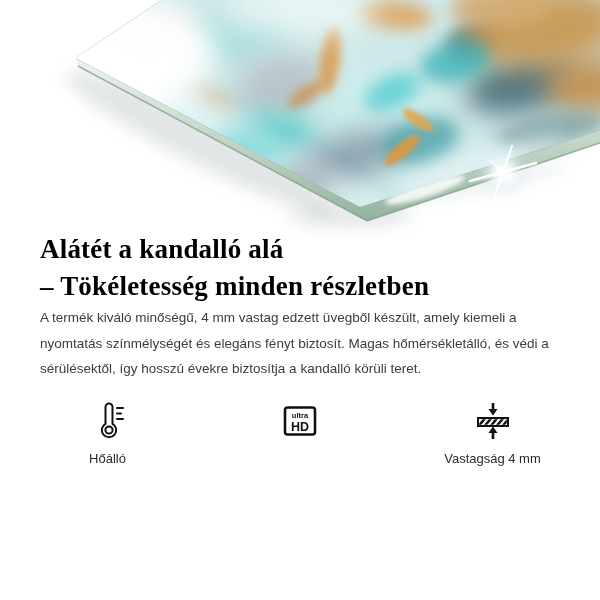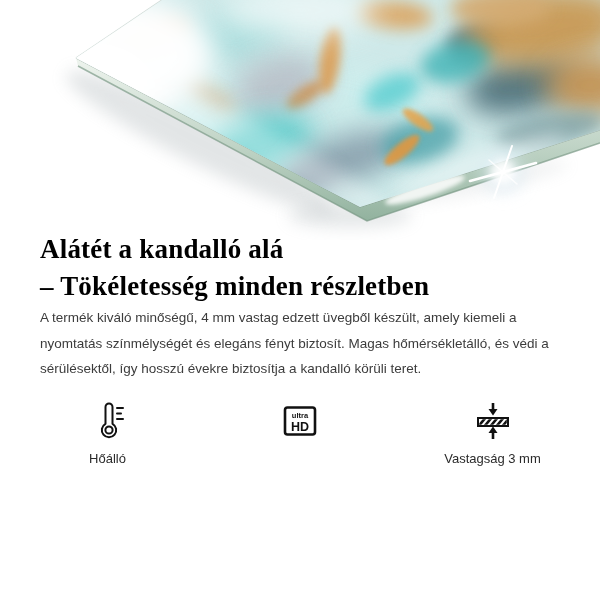--- a/index.html
+++ b/index.html
@@ -186,16 +186,16 @@
           <line x1="18" y1="29" x2="28" y2="17"></line>
           <line x1="24" y1="29" x2="34" y2="17"></line>
           <line x1="30" y1="29" x2="40" y2="17"></line>
         </g>
         <line x1="22" y1="4" x2="22" y2="10" stroke="#111111" stroke-width="2.6"></line>
         <polygon points="17.5,10 26.5,10 22,16.5" fill="#111111"></polygon>
         <line x1="22" y1="40" x2="22" y2="34" stroke="#111111" stroke-width="2.6"></line>
         <polygon points="17.5,34 26.5,34 22,27.5" fill="#111111"></polygon>
       </svg>
     </div>
-    <div class="label">Vastagság 3 mm</div>
+    <div class="label">Vastagság 4 mm</div>
   </div>
 
 </div>
 
 </body></html>

